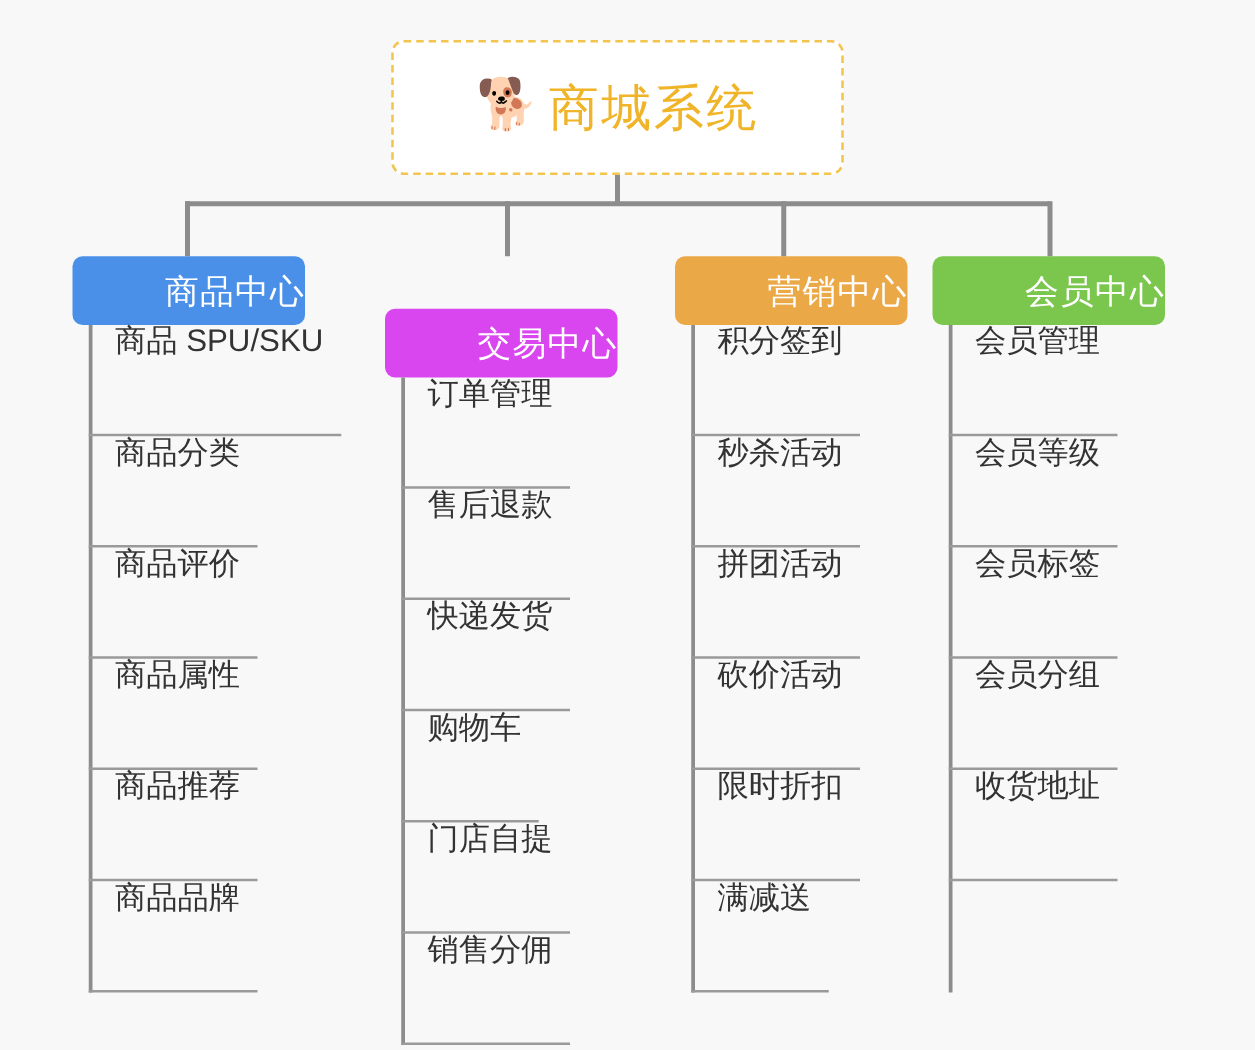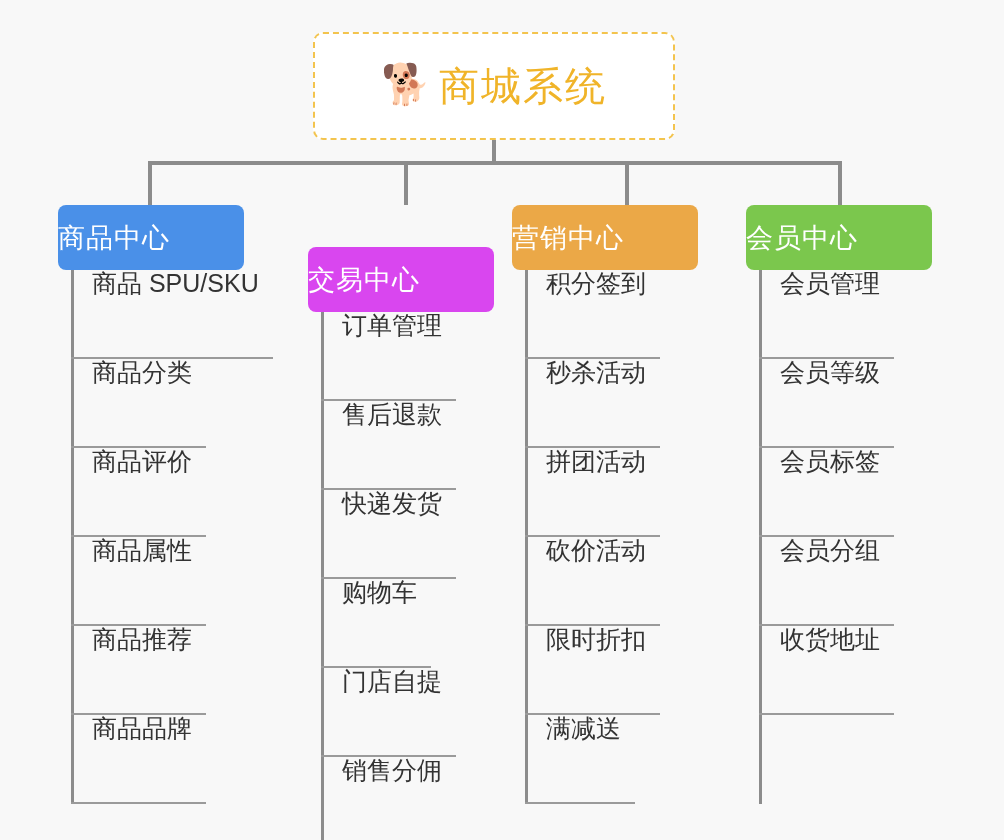--- a/index.html
+++ b/index.html
@@ -73,25 +73,25 @@
     height: 44px;
   }
 
   
   .column {
     position: absolute;
     top: 205px;
   }
   .cat-header {
     box-sizing: border-box;
-    height: 65px;
+    height: 55px;
     border-radius: 8px;
     display: flex;
     align-items: center;
-    justify-content: flex-start;
+    justify-content: flex-end;
     color: #ffffff;
     font-size: 27px;
     letter-spacing: 1px;
     white-space: nowrap;
   }
 
   
   .leaf-list {
     position: relative;
     margin-top: 0;
@@ -199,21 +199,21 @@
           <div class="leaf-item">
             <span class="leaf-label">门店自提</span>
             <div class="leaf-underline" style="width: 135px;"></div>
           </div>
           <div class="leaf-item">
             <span class="leaf-label">销售分佣</span>
             <div class="leaf-underline" style="width: 135px;"></div>
           </div>
         </div>
       </div>
-      <div class="column" style="left: 512px; width: 186px;">
+      <div class="column" style="left: 540px; width: 186px;">
         <div class="cat-header" style="background: rgb(235, 168, 71); width: 186px;">
           <span>营销中心</span>
         </div>
         <div class="leaf-list">
           <div class="leaf-trunk" style="height: 534px;"></div>
           <div class="leaf-item">
             <span class="leaf-label">积分签到</span>
             <div class="leaf-underline" style="width: 135px;"></div>
           </div>
           <div class="leaf-item">

